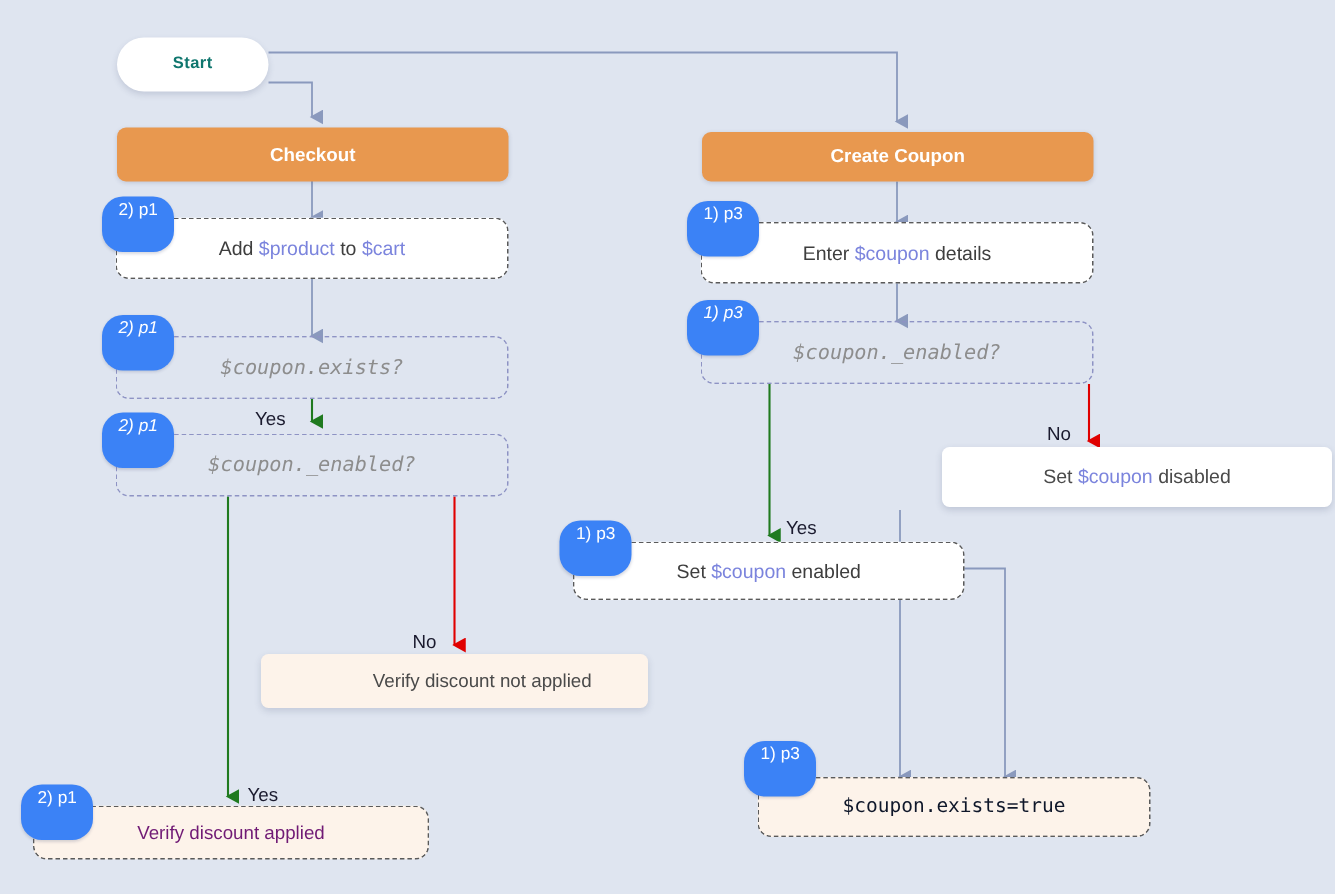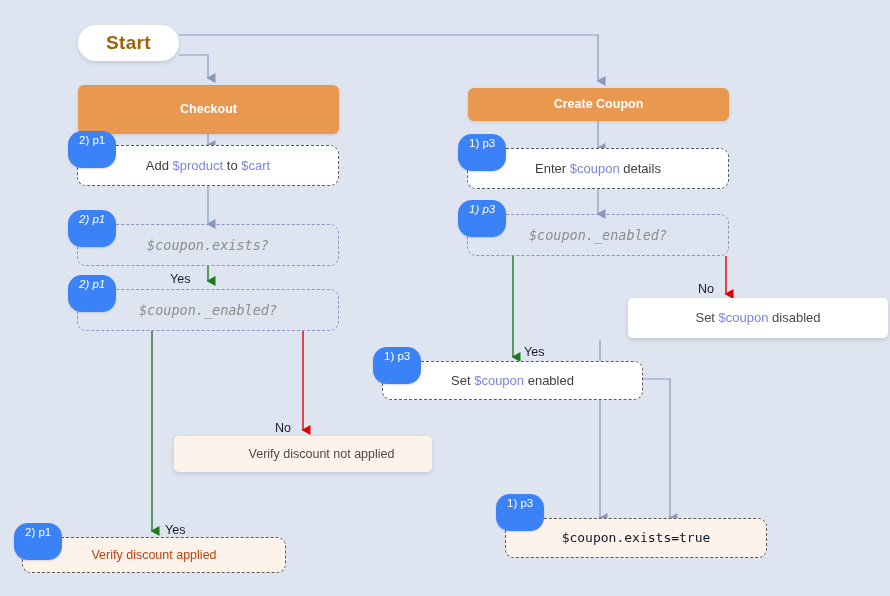--- a/index.html
+++ b/index.html
@@ -19,23 +19,23 @@
     text-align:center;
     z-index:3;
   }
   .node .lbl{display:block;line-height:1.2;}
 
   
   .n-start{
     background:#ffffff;
     border-radius:22px;
     box-shadow:0 2px 4px rgba(60,70,110,.18);
-    color:#a16207;
+    color:#0f766e;
     font-weight:bold;
-    font-size:19px;
+    font-size:11px;
     letter-spacing:.3px;
   }
 
   
   .n-section{
     background:#e8984f;
     border-radius:6px;
     color:#ffffff;
     font-weight:bold;
     font-size:12.5px;
@@ -79,21 +79,21 @@
     font-size:12.5px;
     box-shadow:0 2px 5px rgba(60,70,110,.18);
     padding-left:37px;
   }
 
   
   .n-verify-d{
     background:#fdf3ea;
     border:1px dashed #5a5a5a;
     border-radius:9px;
-    color:#c2410c;
+    color:#701a75;
     font-size:12.5px;
   }
 
   
   .n-state{
     background:#fdf3ea;
     border:1px dashed #5a5a5a;
     border-radius:9px;
     color:#0f172a;
     font-family:"DejaVu Sans Mono", monospace;
@@ -178,21 +178,21 @@
       <path d="M303,331 L303,430" marker-end="url(#ar-red)"></path>
 
       <path d="M726,256 L726,294" marker-end="url(#ar-red)"></path>
     </g>
   </svg>
 
   <div class="node n-start" style="left:78px;top:25px;width:101px;height:36px;">
     <span class="lbl">Start</span>
   </div>
 
-  <div class="node n-section" style="left:78px;top:85px;width:261px;height:49px;">
+  <div class="node n-section" style="left:78px;top:85px;width:261px;height:36px;">
     <span class="lbl">Checkout</span>
   </div>
 
   <div class="node n-section" style="left:468px;top:88px;width:261px;height:33px;">
     <span class="lbl">Create Coupon</span>
   </div>
 
   <div class="node n-action" style="left:77px;top:145px;width:262px;height:41px;">
     <span class="lbl">
       <span>Add </span><span class="var">$product</span><span> to </span><span class="var">$cart</span>

